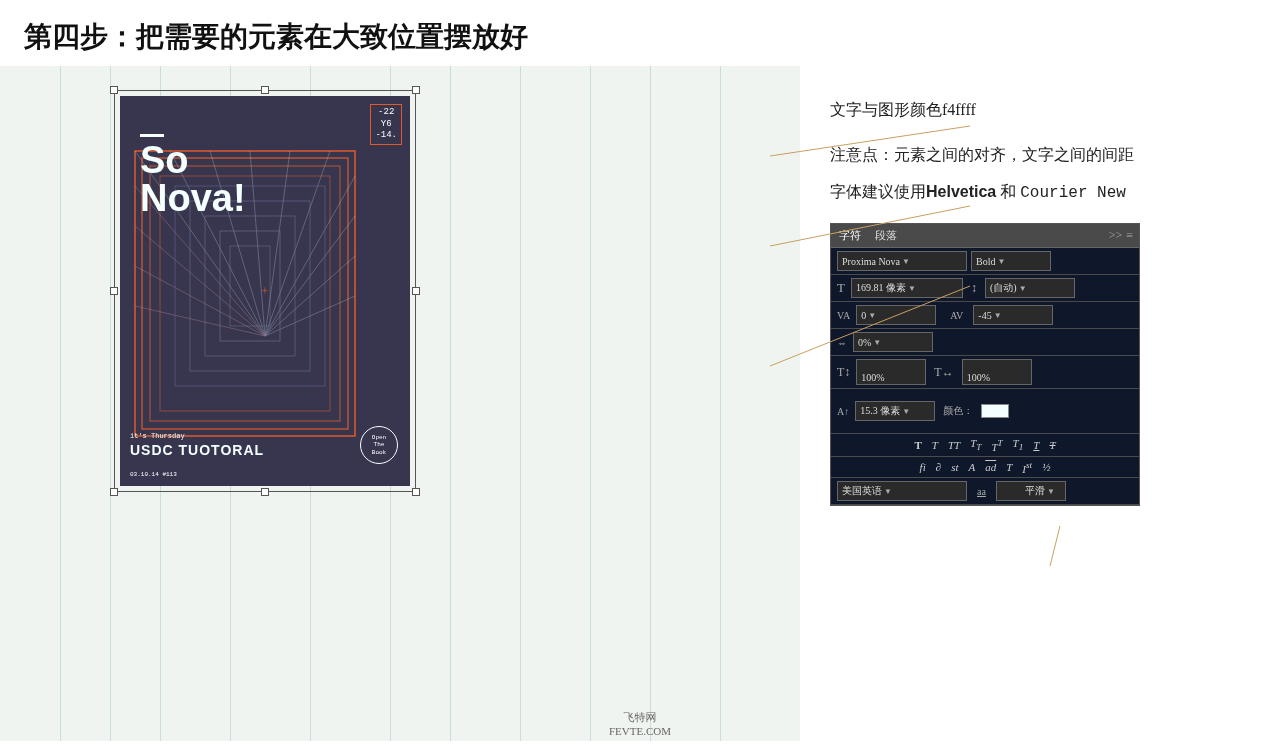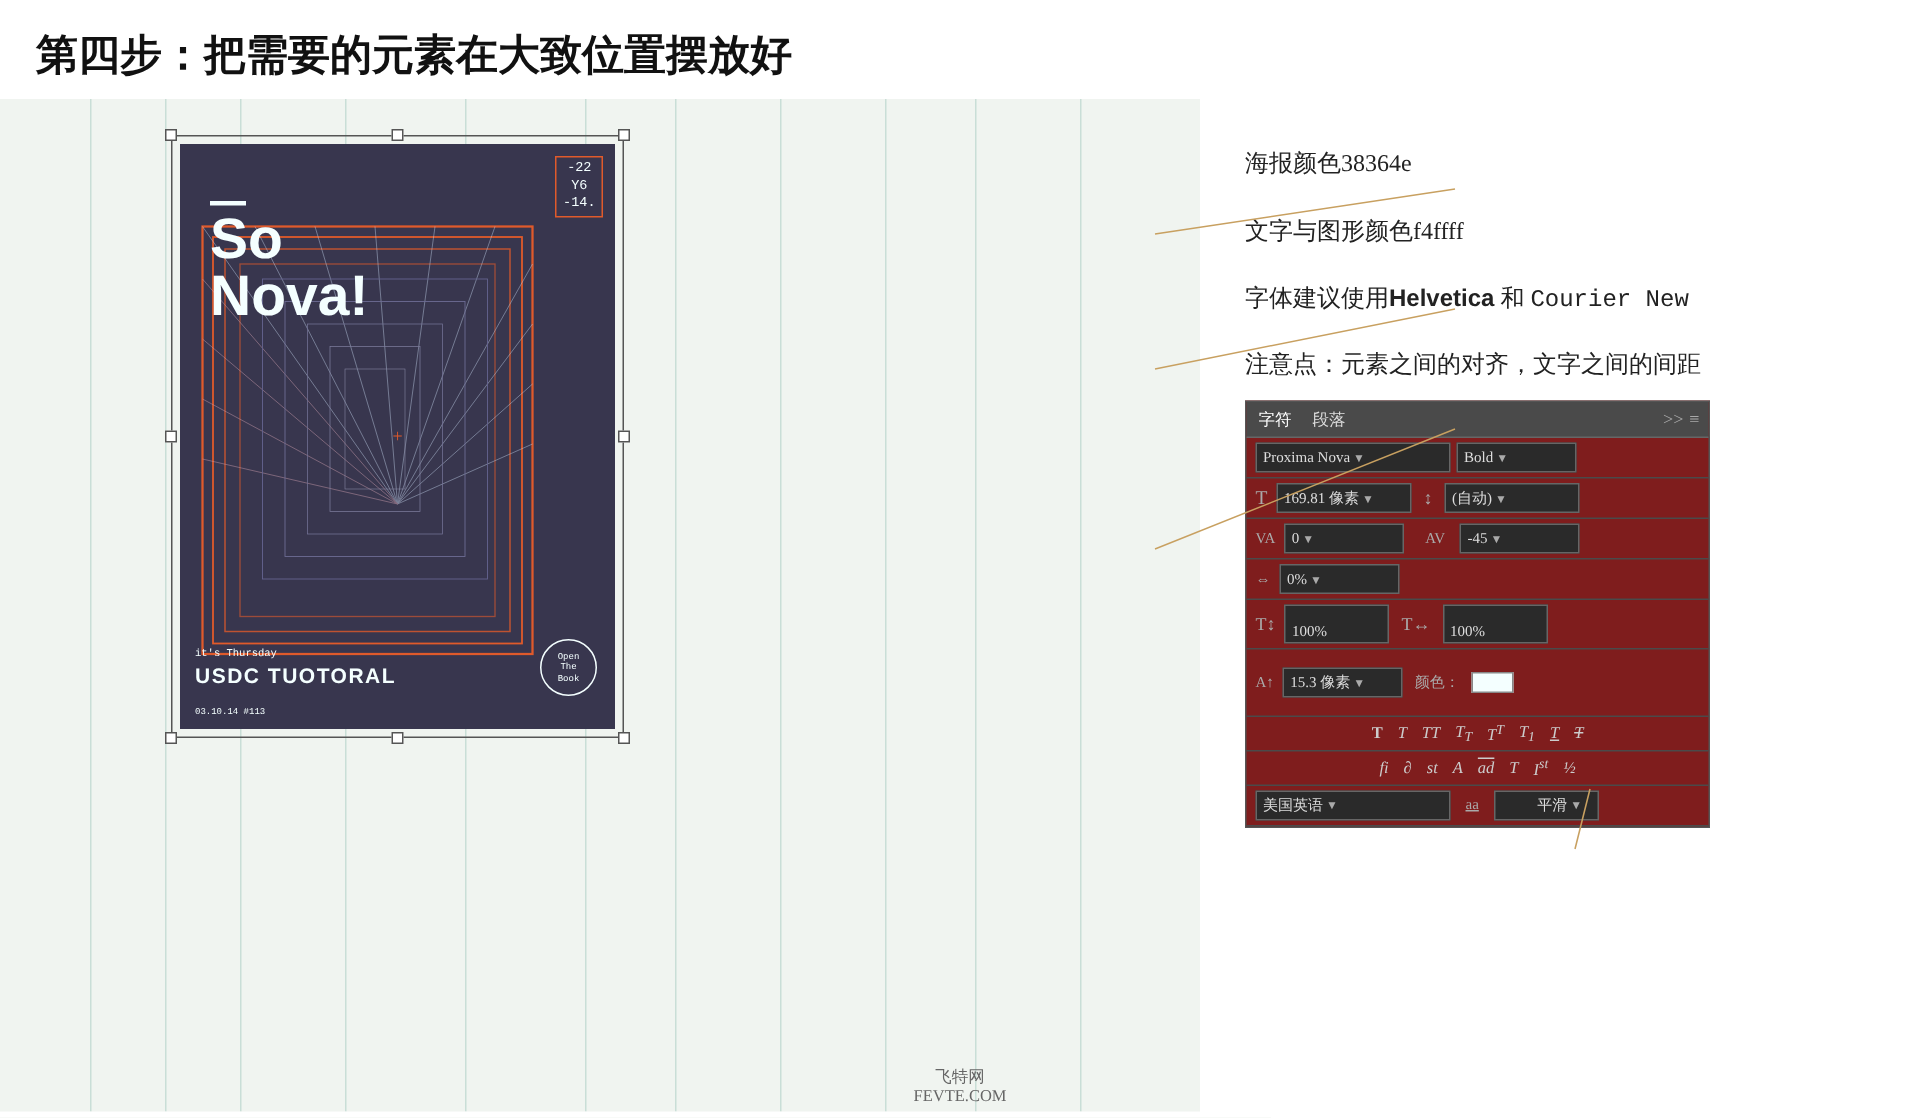--- a/index.html
+++ b/index.html
@@ -229,21 +229,21 @@
       font-weight: bold;
       font-family: 'SimHei', 'Arial', sans-serif;
     }
 
     .annotation-text .courier {
       font-family: 'Courier New', monospace;
     }
 
     
     .char-panel {
-      background: #7f1d1d;
+      background: #0f172a;
       border: 1px solid #555;
       width: 310px;
       margin-top: 4px;
       font-size: 11px;
       color: #ccc;
     }
 
     .char-panel-header {
       display: flex;
       align-items: center;
@@ -457,28 +457,27 @@
 
       <line x1="0" y1="90" x2="200" y2="60" stroke="#c8a060" stroke-width="1" stroke-dasharray="none"></line>
 
       <line x1="0" y1="180" x2="200" y2="140" stroke="#c8a060" stroke-width="1"></line>
 
       <line x1="0" y1="300" x2="200" y2="220" stroke="#c8a060" stroke-width="1"></line>
 
       <line x1="280" y1="500" x2="290" y2="460" stroke="#c8a060" stroke-width="1"></line>
     </svg>
 
-    <div class="annotation-text">海报颜色38364e</div>
     <div class="annotation-text">文字与图形颜色f4ffff</div>
+
+    <div class="annotation-text" style="margin-bottom:8px;">注意点：元素之间的对齐，文字之间的间距</div>
 
     <div class="annotation-text">
       <span>字体建议使用</span><span class="highlight-bold">Helvetica</span><span> 和 </span><span class="courier">Courier New</span>
     </div>
-
-    <div class="annotation-text" style="margin-bottom:8px;">注意点：元素之间的对齐，文字之间的间距</div>
 
     <div class="char-panel">
 
       <div class="char-panel-header">
         <div class="panel-tabs">
           <span class="panel-tab active">字符</span>
           <span class="panel-tab">段落</span>
         </div>
         <div class="panel-icons">
           <span>&gt;&gt;</span>
@@ -492,21 +491,21 @@
           <span class="arrow">▼</span>
         </div>
         <div class="panel-dropdown" style="width:80px;">
           <span>Bold</span>
           <span class="arrow">▼</span>
         </div>
       </div>
 
       <div class="panel-row">
         <span style="font-size:13px;color:#aaa;margin-right:2px;">T</span>
-        <div class="panel-dropdown" style="width:90px;">
+        <div class="panel-dropdown" style="width:112px;">
           <span>169.81 像素</span>
           <span class="arrow">▼</span>
         </div>
         <span style="font-size:12px;color:#aaa;margin:0 4px;">↕</span>
         <div class="panel-dropdown" style="width:90px;">
           <span>(自动)</span>
           <span class="arrow">▼</span>
         </div>
       </div>
 

